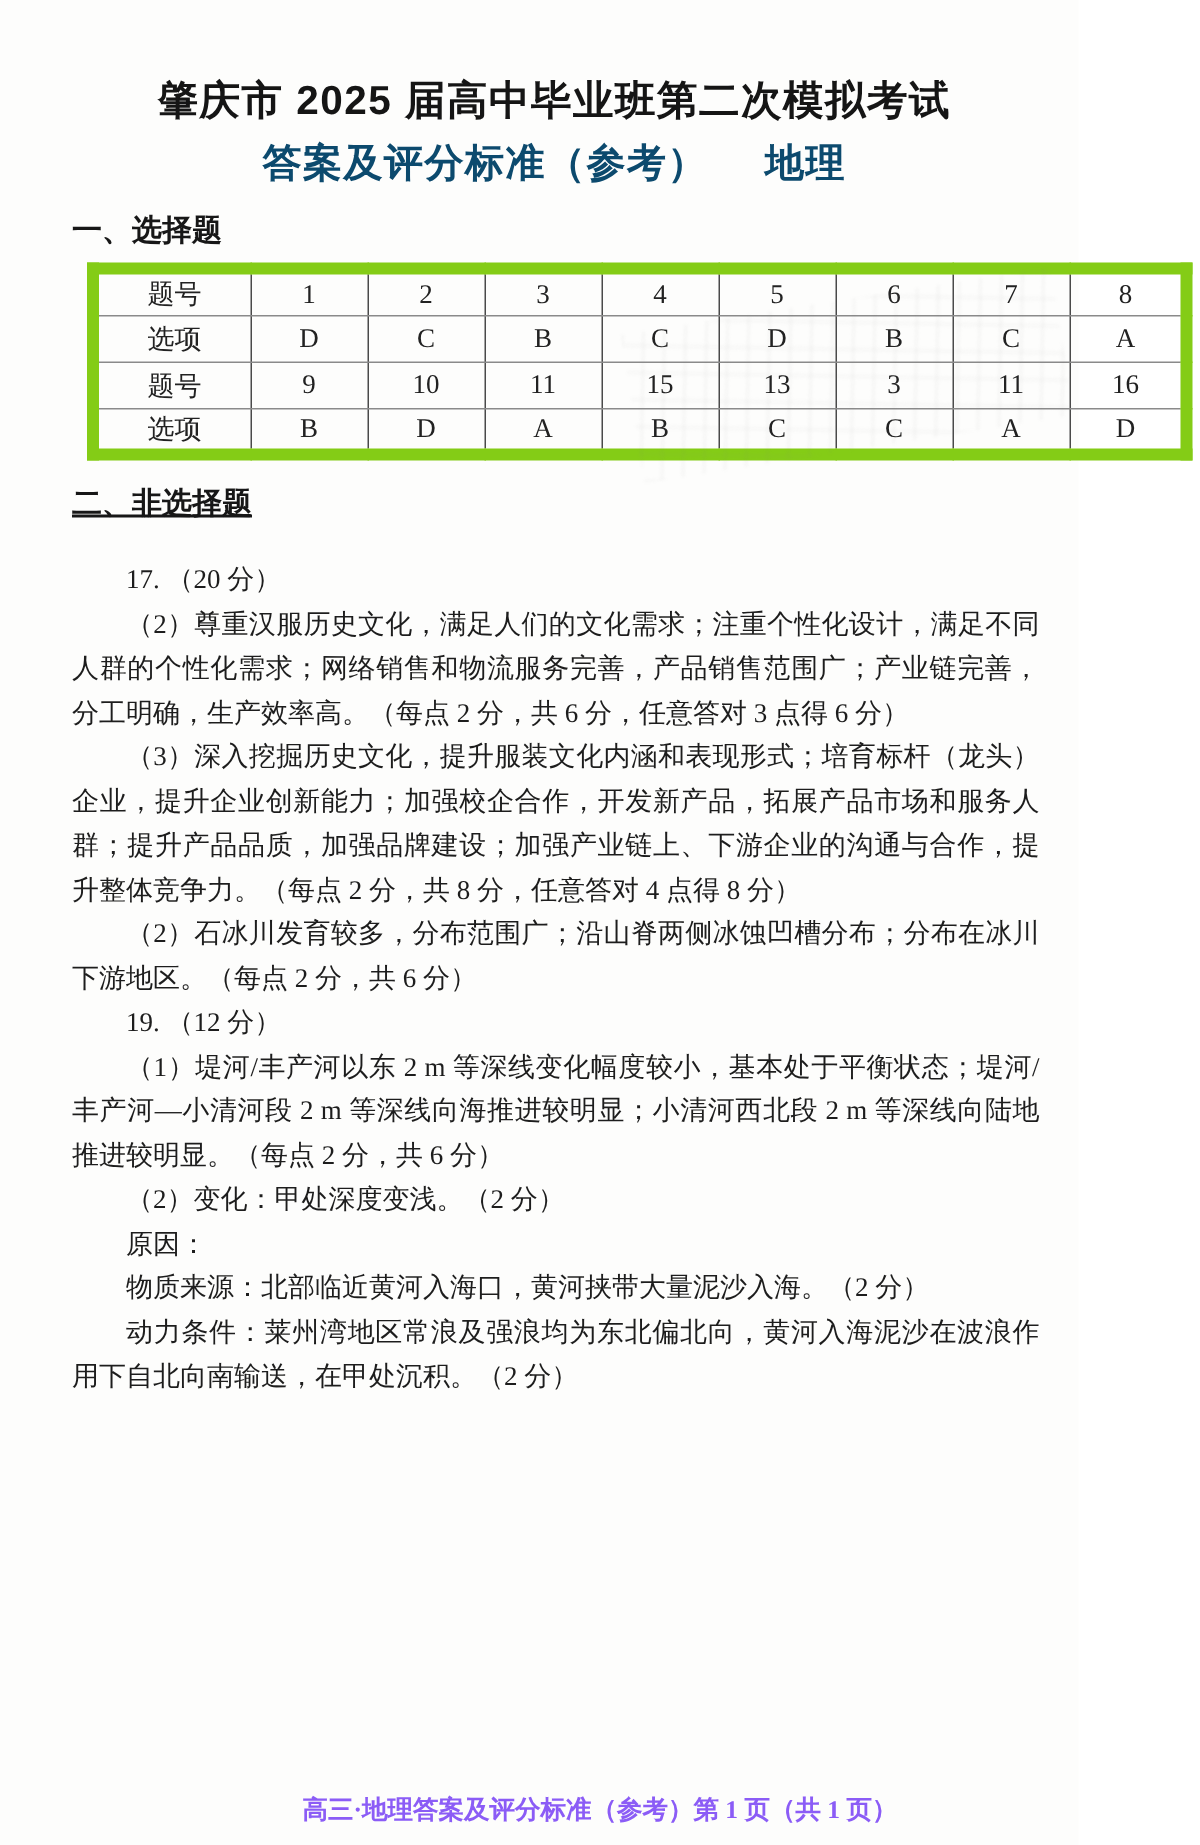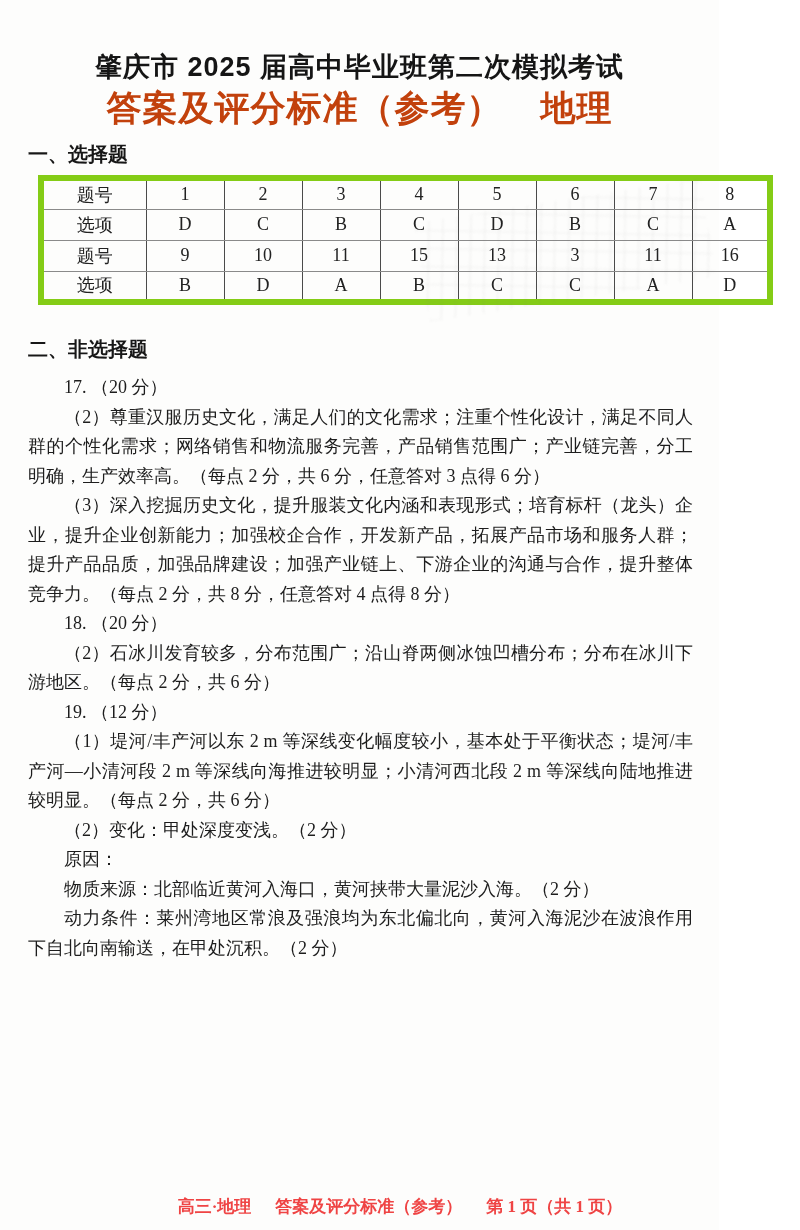--- a/index.html
+++ b/index.html
@@ -9,74 +9,75 @@
     font-family: "Liberation Serif", "DejaVu Serif", serif;
     color: #1c1c1c;
     position: relative;
     overflow: hidden;
   }
   .page {
     width: 719px; height: 1230px;
     background: #fdfdfc;
     position: relative;
     padding-top: 48px;
+    padding-left: 20px;
   }
   .title-1 {
     text-align: center;
     font-family: "Liberation Sans", "DejaVu Sans", sans-serif;
     font-weight: 700;
     font-size: 27px;
     line-height: 38px;
     letter-spacing: 1px;
     color: #151515;
   }
   .title-2 {
     text-align: center;
     font-family: "Liberation Sans", "DejaVu Sans", sans-serif;
     font-weight: 700;
-    font-size: 35px;
+    font-size: 26px;
     line-height: 36px;
     margin-top: 4px;
     letter-spacing: 1px;
-    color: #c2410c;
+    color: #0c4a6e;
   }
   .title-2 .subject { margin-left: 38px; }
   .sec-heading {
     font-family: "Liberation Sans", "DejaVu Sans", sans-serif;
     font-weight: 700;
     font-size: 20px;
     line-height: 24px;
     margin-left: 28px;
     color: #171717;
   }
   .sec-heading.first { margin-top: 16px; }
-  .sec-heading.second { margin-top: 32px; }
+  .sec-heading.second { margin-top: 17px; text-decoration: underline; }
   table.answer-table {
     border-collapse: collapse;
     table-layout: fixed;
     margin: 9px 0 0 38px;
     width: 729px;
-    border: 6px solid #84cc16;
+    border: 8px solid #84cc16;
     background: transparent;
   }
   table.answer-table td {
     border-left: 1px solid #4a4a4a;
     border-right: 1px solid #4a4a4a;
     border-top: 1px solid #8a8a8a;
     border-bottom: 1px solid #8a8a8a;
     height: 31px;
     text-align: center;
     vertical-align: middle;
     font-size: 18px;
     color: #222;
   }
   table.answer-table col.label-col { width: 105px; }
   table.answer-table col.ans-col { width: 78px; }
   .body-text {
-    margin: 12px 26px 0 28px;
+    margin: 24px 26px 0 28px;
   }
   .body-text p {
     font-size: 18px;
     line-height: 29.5px;
     text-indent: 2em;
     text-align: justify;
     color: #1d1d1d;
   }
   .watermark {
     position: absolute;
@@ -89,24 +90,23 @@
     filter: blur(1px);
     opacity: 0.55;
     pointer-events: none;
   }
   .footer {
     position: absolute;
     left: 0; bottom: 12px;
     width: 800px;
     display: flex;
     justify-content: center;
-    gap: 24px;
     font-weight: 700;
     font-size: 17px;
-    color: #ef4444;
+    color: #8b5cf6;
     font-family: "Liberation Serif", "DejaVu Serif", serif;
   }
 </style>
 </head>
 <body>
 
 <div class="page">
 
   <div class="title-1">肇庆市 2025 届高中毕业班第二次模拟考试</div>
   <div class="title-2">
@@ -176,21 +176,20 @@
   </table>
 
   <div class="watermark"></div>
 
   <div class="sec-heading second">二、非选择题</div>
 
   <div class="body-text">
     <p>17. （20 分）</p>
     <p>（2）尊重汉服历史文化，满足人们的文化需求；注重个性化设计，满足不同人群的个性化需求；网络销售和物流服务完善，产品销售范围广；产业链完善，分工明确，生产效率高。（每点 2 分，共 6 分，任意答对 3 点得 6 分）</p>
     <p>（3）深入挖掘历史文化，提升服装文化内涵和表现形式；培育标杆（龙头）企业，提升企业创新能力；加强校企合作，开发新产品，拓展产品市场和服务人群；提升产品品质，加强品牌建设；加强产业链上、下游企业的沟通与合作，提升整体竞争力。（每点 2 分，共 8 分，任意答对 4 点得 8 分）</p>
-    <p>18. （20 分）</p>
     <p>（2）石冰川发育较多，分布范围广；沿山脊两侧冰蚀凹槽分布；分布在冰川下游地区。（每点 2 分，共 6 分）</p>
     <p>19. （12 分）</p>
     <p>（1）堤河/丰产河以东 2 m 等深线变化幅度较小，基本处于平衡状态；堤河/丰产河—小清河段 2 m 等深线向海推进较明显；小清河西北段 2 m 等深线向陆地推进较明显。（每点 2 分，共 6 分）</p>
     <p>（2）变化：甲处深度变浅。（2 分）</p>
     <p>原因：</p>
     <p>物质来源：北部临近黄河入海口，黄河挟带大量泥沙入海。（2 分）</p>
     <p>动力条件：莱州湾地区常浪及强浪均为东北偏北向，黄河入海泥沙在波浪作用下自北向南输送，在甲处沉积。（2 分）</p>
   </div>
 
   <div class="footer">

